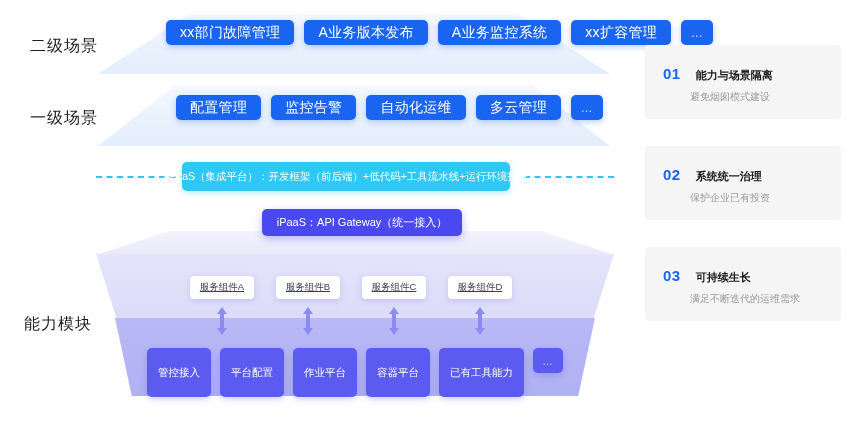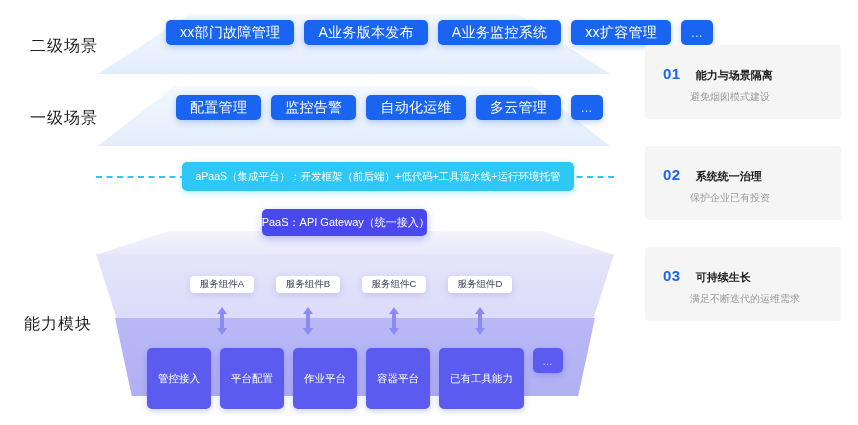--- a/index.html
+++ b/index.html
@@ -60,31 +60,31 @@
 
   
   #apaas-wrap{position:absolute;left:96px;top:162px;width:518px;height:30px;}
   .dash{
     position:absolute;top:14px;height:0;
     border-top:2px dashed #2ec6f5;
   }
   #dash-left{left:0px;width:90px;}
   #dash-right{left:428px;width:90px;}
   #apaas-bar{
-    position:absolute;left:86px;top:0;width:392px;height:29px;
+    position:absolute;left:86px;top:0;width:328px;height:29px;
     background:#2ec8f7;
     border-radius:5px;
     display:flex;align-items:center;justify-content:center;
     color:#ffffff;font-size:10.5px;white-space:nowrap;
     box-shadow:0 2px 7px rgba(46,200,247,.35);
   }
 
   
   #ipaas-bar{
-    position:absolute;left:262px;top:209px;width:165px;height:27px;
+    position:absolute;left:262px;top:209px;width:200px;height:27px;
     background:#4a49f0;
     border-radius:5px;
     display:flex;align-items:center;justify-content:center;
     color:#ffffff;font-size:11px;white-space:nowrap;
     box-shadow:0 3px 9px rgba(74,73,240,.35);
     z-index:6;
   }
 
   
   #capbox{position:absolute;left:96px;top:231px;width:518px;height:165px;}
@@ -104,26 +104,27 @@
     background:linear-gradient(180deg,#b9b9f6 0%,#b0b0f4 100%);
     clip-path:polygon(0% 0%, 100% 0%, 96.5% 100%, 3.5% 100%);
   }
 
   
   #svc-row{
     position:absolute;left:190px;top:276px;
     display:flex;gap:22px;z-index:5;
   }
   .svc{
-    width:64px;height:17px;
+    width:64px;height:23px;
     background:#ffffff;
     border-radius:4px;
     display:flex;align-items:center;justify-content:center;
     font-size:9.5px;color:#3c3c55;white-space:nowrap;
     box-shadow:0 2px 6px rgba(90,90,190,.22);
+    text-decoration:underline;
   }
 
   
   #arrow-row{
     position:absolute;left:190px;top:306px;
     display:flex;gap:22px;z-index:5;
   }
   .arrow{width:64px;height:30px;display:flex;align-items:center;justify-content:center;}
   .arrow svg{display:block;}
 
@@ -132,21 +133,21 @@
     position:absolute;left:147px;top:348px;
     display:flex;gap:9px;z-index:5;
   }
   .ptag{
     background:#5b5bf0;
     color:#ffffff;
     font-size:10.5px;
     border-radius:5px;
     height:25px;
     display:flex;align-items:center;justify-content:center;
-    padding:18px 11px;white-space:nowrap;
+    padding:12px 11px;white-space:nowrap;
     box-shadow:0 2px 6px rgba(70,70,220,.28);
   }
   .ptag.ellipsis{padding:0;width:30px;color:#d5d5ff;letter-spacing:1px;}
 
   
   .card{
     position:absolute;left:645px;width:196px;height:74px;
     background:#f5f5f5;border-radius:4px;
   }
   #card-1{top:45px;}

